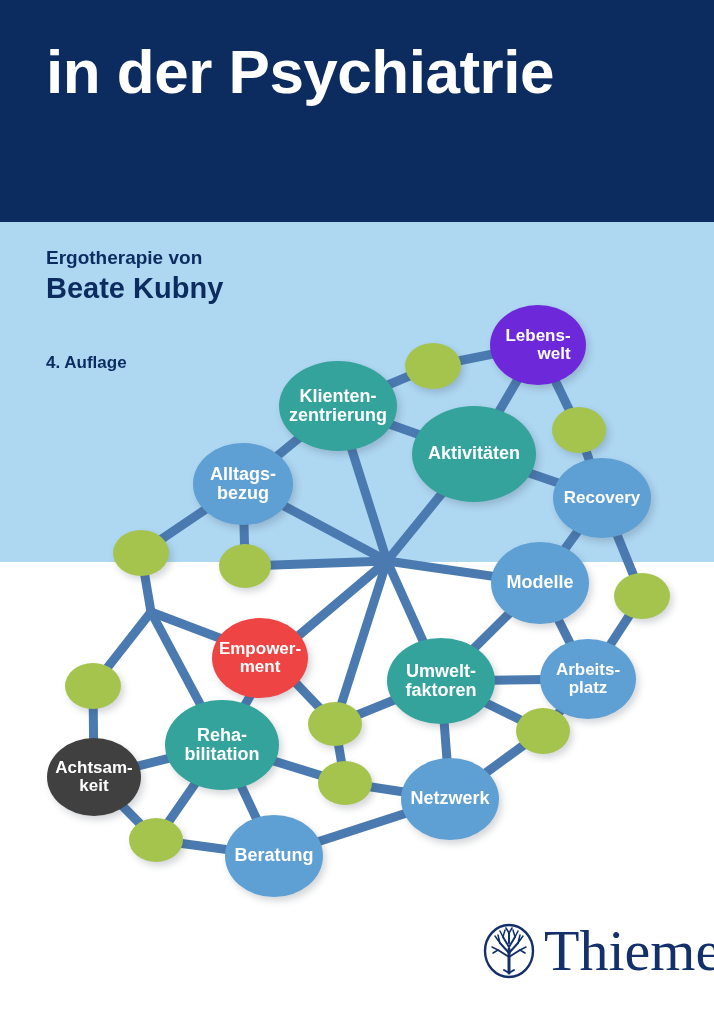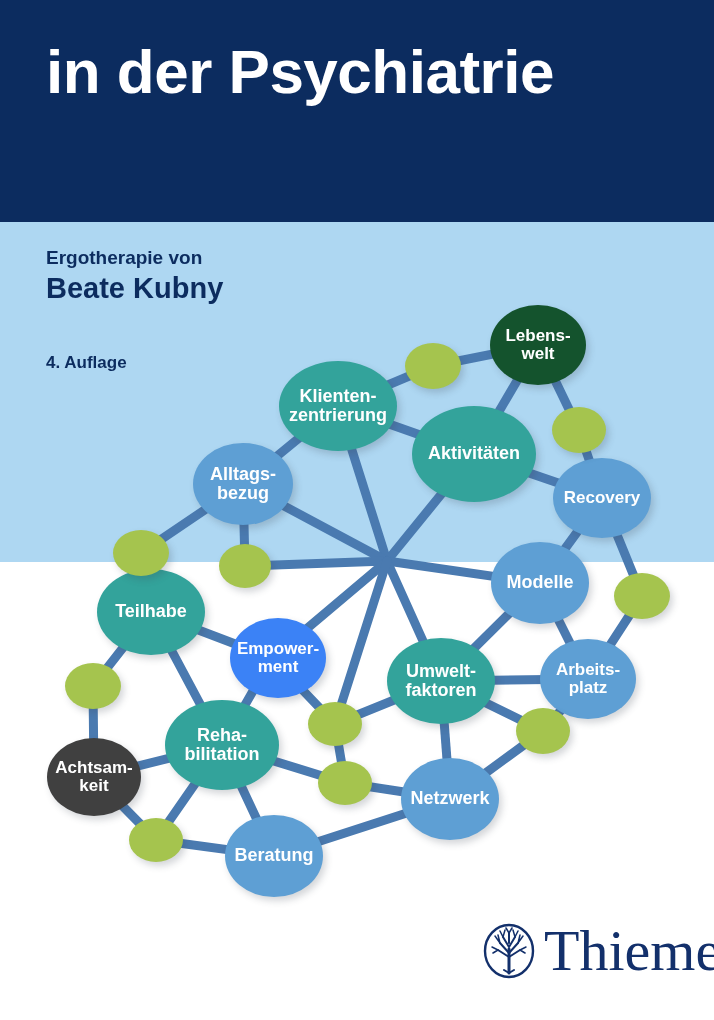--- a/index.html
+++ b/index.html
@@ -187,28 +187,27 @@
         <line x1="345" y1="783" x2="450" y2="799" stroke="#4a7ab0" stroke-width="9" stroke-linecap="round"></line>
         <line x1="345" y1="783" x2="335" y2="724" stroke="#4a7ab0" stroke-width="9" stroke-linecap="round"></line>
         <line x1="156" y1="840" x2="274" y2="856" stroke="#4a7ab0" stroke-width="9" stroke-linecap="round"></line>
         <line x1="274" y1="856" x2="450" y2="799" stroke="#4a7ab0" stroke-width="9" stroke-linecap="round"></line>
         <line x1="222" y1="745" x2="156" y2="840" stroke="#4a7ab0" stroke-width="9" stroke-linecap="round"></line>
       </svg>
     <div id="nodes-layer" style="position:absolute;left:0;top:0;width:714px;height:1020px;">
         <div class="node" style="left: 279px; top: 361px; width: 118px; height: 90px; background: rgb(51, 163, 155); font-size: 18px;"><span>Klienten-
 zentrierung</span></div>
         <div class="node" style="left: 412px; top: 406px; width: 124px; height: 96px; background: rgb(51, 163, 155); font-size: 18px;"><span>Aktivitäten</span></div>
-        <div class="node" style="left: 490px; top: 305px; width: 96px; height: 80px; background: #14532d; font-size: 17px;"><span>Lebens-
+        <div class="node" style="left: 490px; top: 305px; width: 96px; height: 80px; background: #6d28d9; font-size: 17px; text-align: right;"><span>Lebens-
 welt</span></div>
         <div class="node" style="left: 553px; top: 458px; width: 98px; height: 80px; background: rgb(94, 159, 212); font-size: 17px;"><span>Recovery</span></div>
         <div class="node" style="left: 193px; top: 443px; width: 100px; height: 82px; background: rgb(94, 159, 212); font-size: 18px;"><span>Alltags-
 bezug</span></div>
         <div class="node" style="left: 491px; top: 542px; width: 98px; height: 82px; background: rgb(94, 159, 212); font-size: 18px;"><span>Modelle</span></div>
-        <div class="node" style="left: 97px; top: 569px; width: 108px; height: 86px; background: rgb(51, 163, 155); font-size: 18px;"><span>Teilhabe</span></div>
-        <div class="node" style="left: 230px; top: 618px; width: 96px; height: 80px; background: #3b82f6; font-size: 17px;"><span>Empower-
+        <div class="node" style="left: 212px; top: 618px; width: 96px; height: 80px; background: #ef4444; font-size: 17px;"><span>Empower-
 ment</span></div>
         <div class="node" style="left: 387px; top: 638px; width: 108px; height: 86px; background: rgb(51, 163, 155); font-size: 18px;"><span>Umwelt-
 faktoren</span></div>
         <div class="node" style="left: 540px; top: 639px; width: 96px; height: 80px; background: rgb(94, 159, 212); font-size: 17px;"><span>Arbeits-
 platz</span></div>
         <div class="node" style="left: 165px; top: 700px; width: 114px; height: 90px; background: rgb(51, 163, 155); font-size: 18px;"><span>Reha-
 bilitation</span></div>
         <div class="node" style="left: 47px; top: 738px; width: 94px; height: 78px; background: #404040; font-size: 17px; text-align: center;"><span>Achtsam-
 keit</span></div>
         <div class="node" style="left: 401px; top: 758px; width: 98px; height: 82px; background: rgb(94, 159, 212); font-size: 18px;"><span>Netzwerk</span></div>

